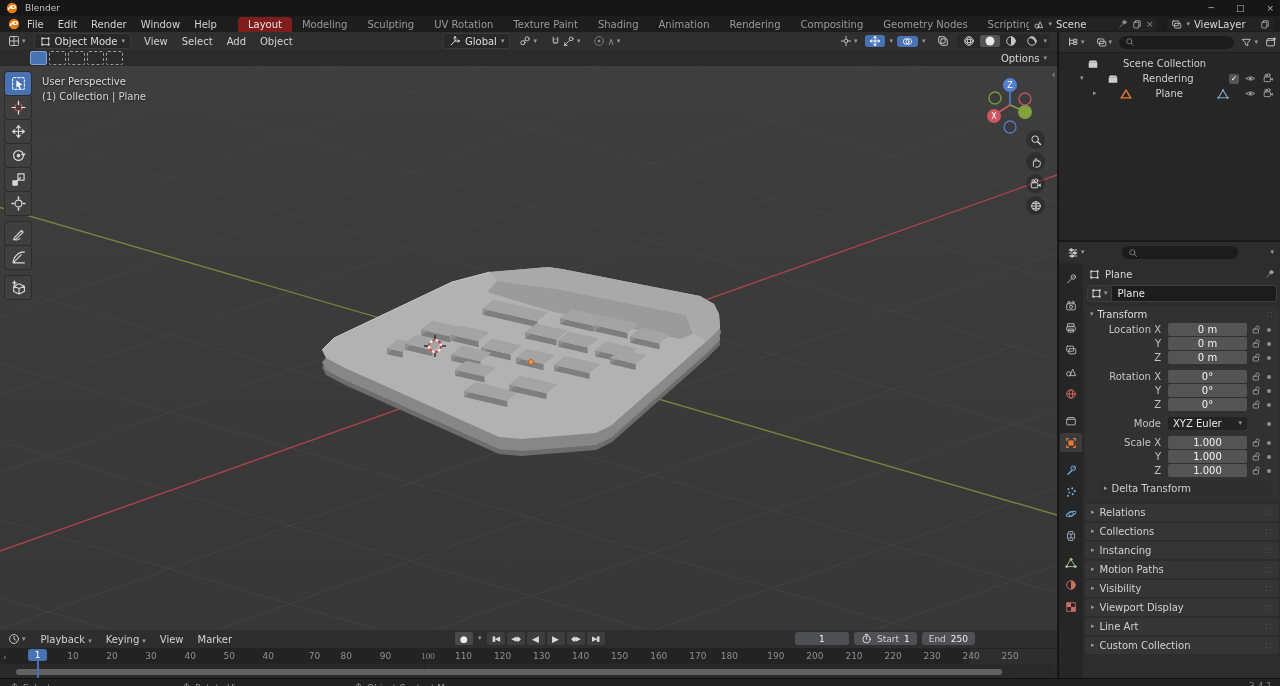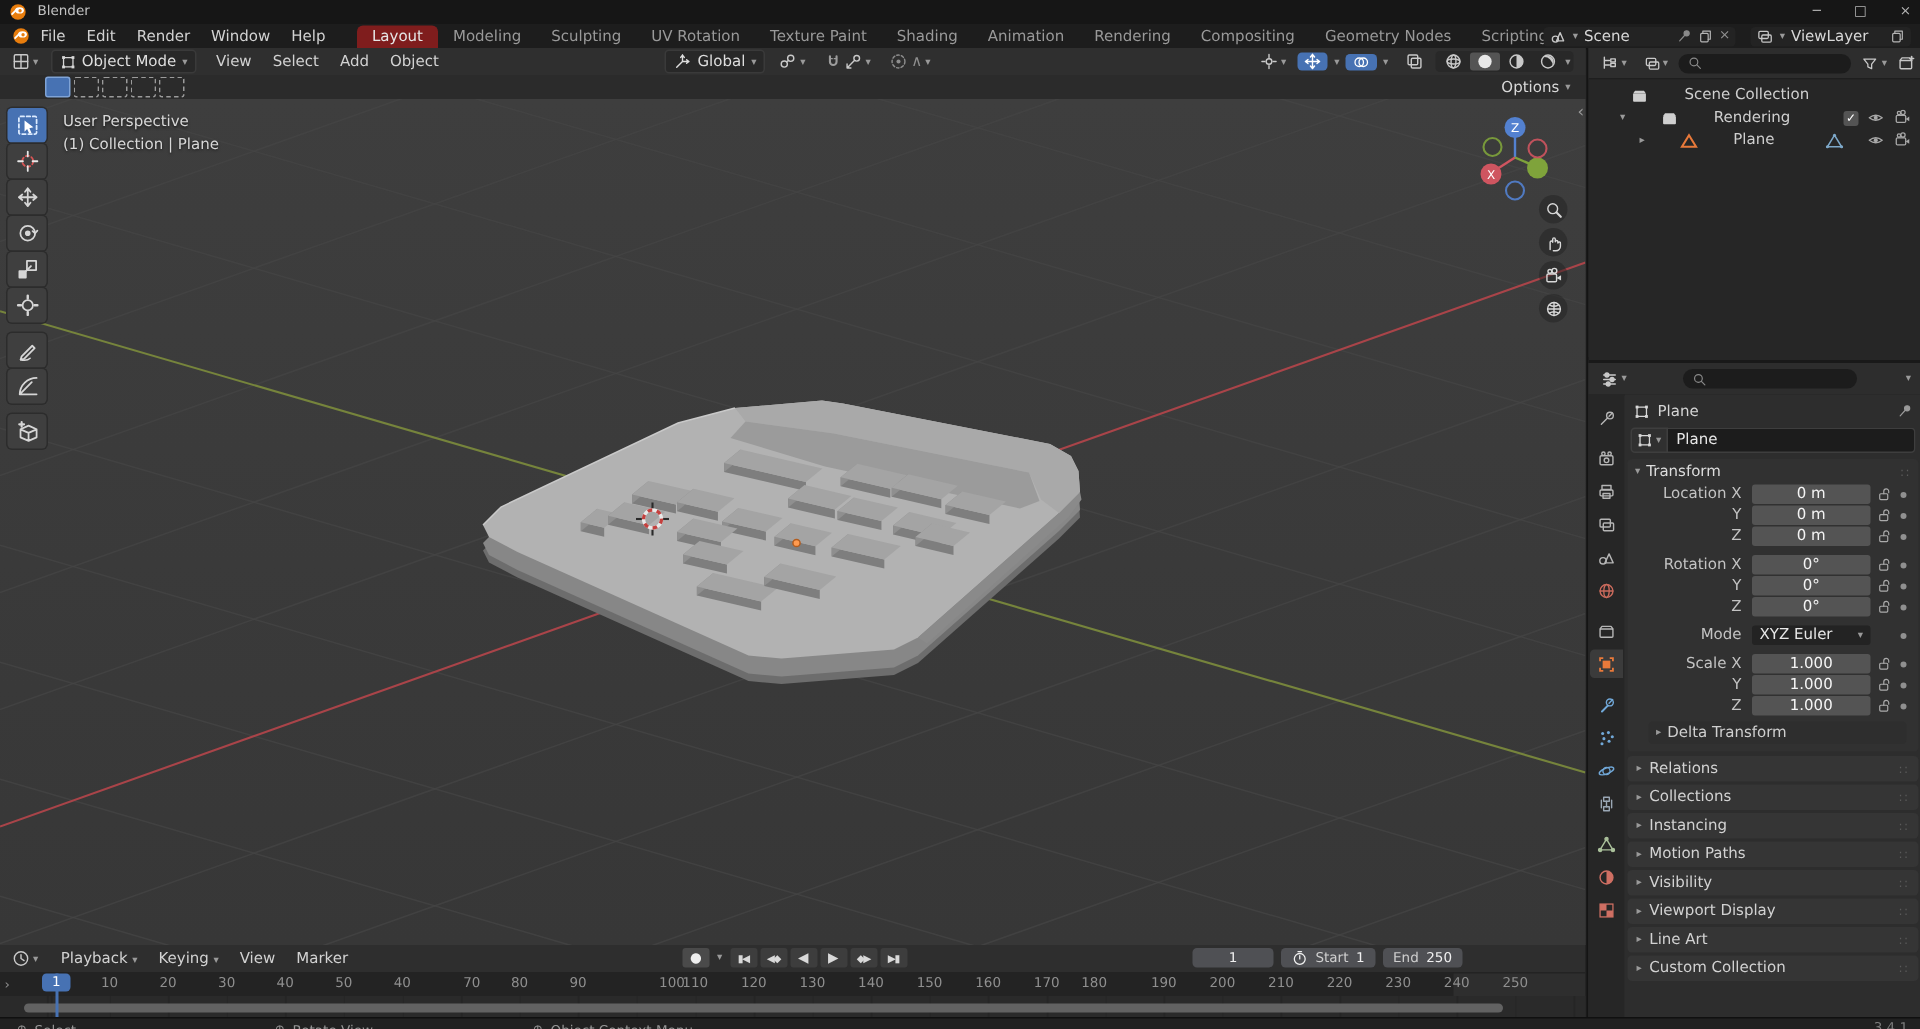--- a/index.html
+++ b/index.html
@@ -659,21 +659,21 @@
     <div id="tl-ruler" class="abs">
         <span class="ruler-num" style="left: 60px;">10</span>
         <span class="ruler-num" style="left: 99.05px;">20</span>
         <span class="ruler-num" style="left: 138.1px;">30</span>
         <span class="ruler-num" style="left: 177.15px;">40</span>
         <span class="ruler-num" style="left: 216.2px;">50</span>
         <span class="ruler-num" style="left: 255.25px;">40</span>
         <span class="ruler-num" style="left: 294.3px; text-align: right;">70</span>
         <span class="ruler-num" style="left: 333.35px;">80</span>
         <span class="ruler-num" style="left: 372.4px;">90</span>
-        <span class="ruler-num" style="left: 435px;">100</span>
+        <span class="ruler-num" style="left: 415px; font-family: Liberation Serif, serif;">100</span>
         <span class="ruler-num" style="left: 450.5px;">110</span>
         <span class="ruler-num" style="left: 489.55px;">120</span>
         <span class="ruler-num" style="left: 528.6px;">130</span>
         <span class="ruler-num" style="left: 567.65px;">140</span>
         <span class="ruler-num" style="left: 606.7px;">150</span>
         <span class="ruler-num" style="left: 645.75px;">160</span>
         <span class="ruler-num" style="left: 684.8px;">170</span>
         <span class="ruler-num" style="left: 712px; text-align: right;">180</span>
         <span class="ruler-num" style="left: 762.9px;">190</span>
         <span class="ruler-num" style="left: 801.95px;">200</span>

